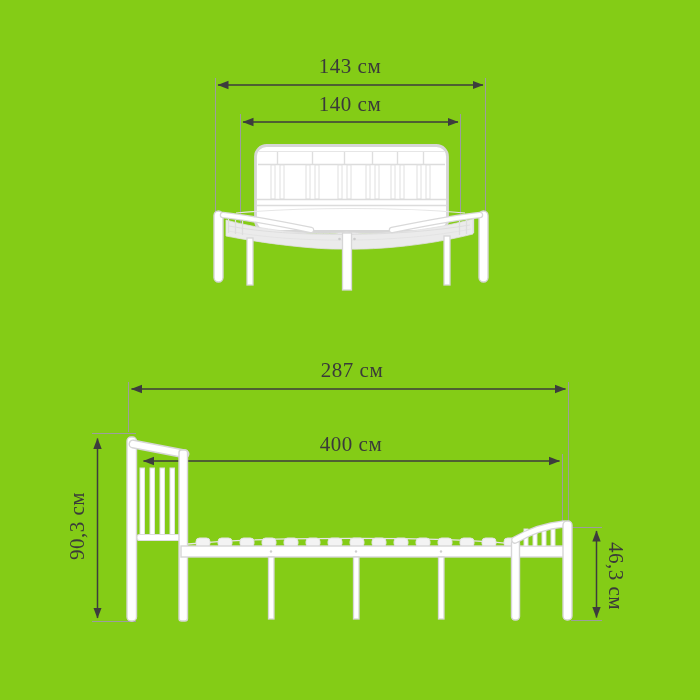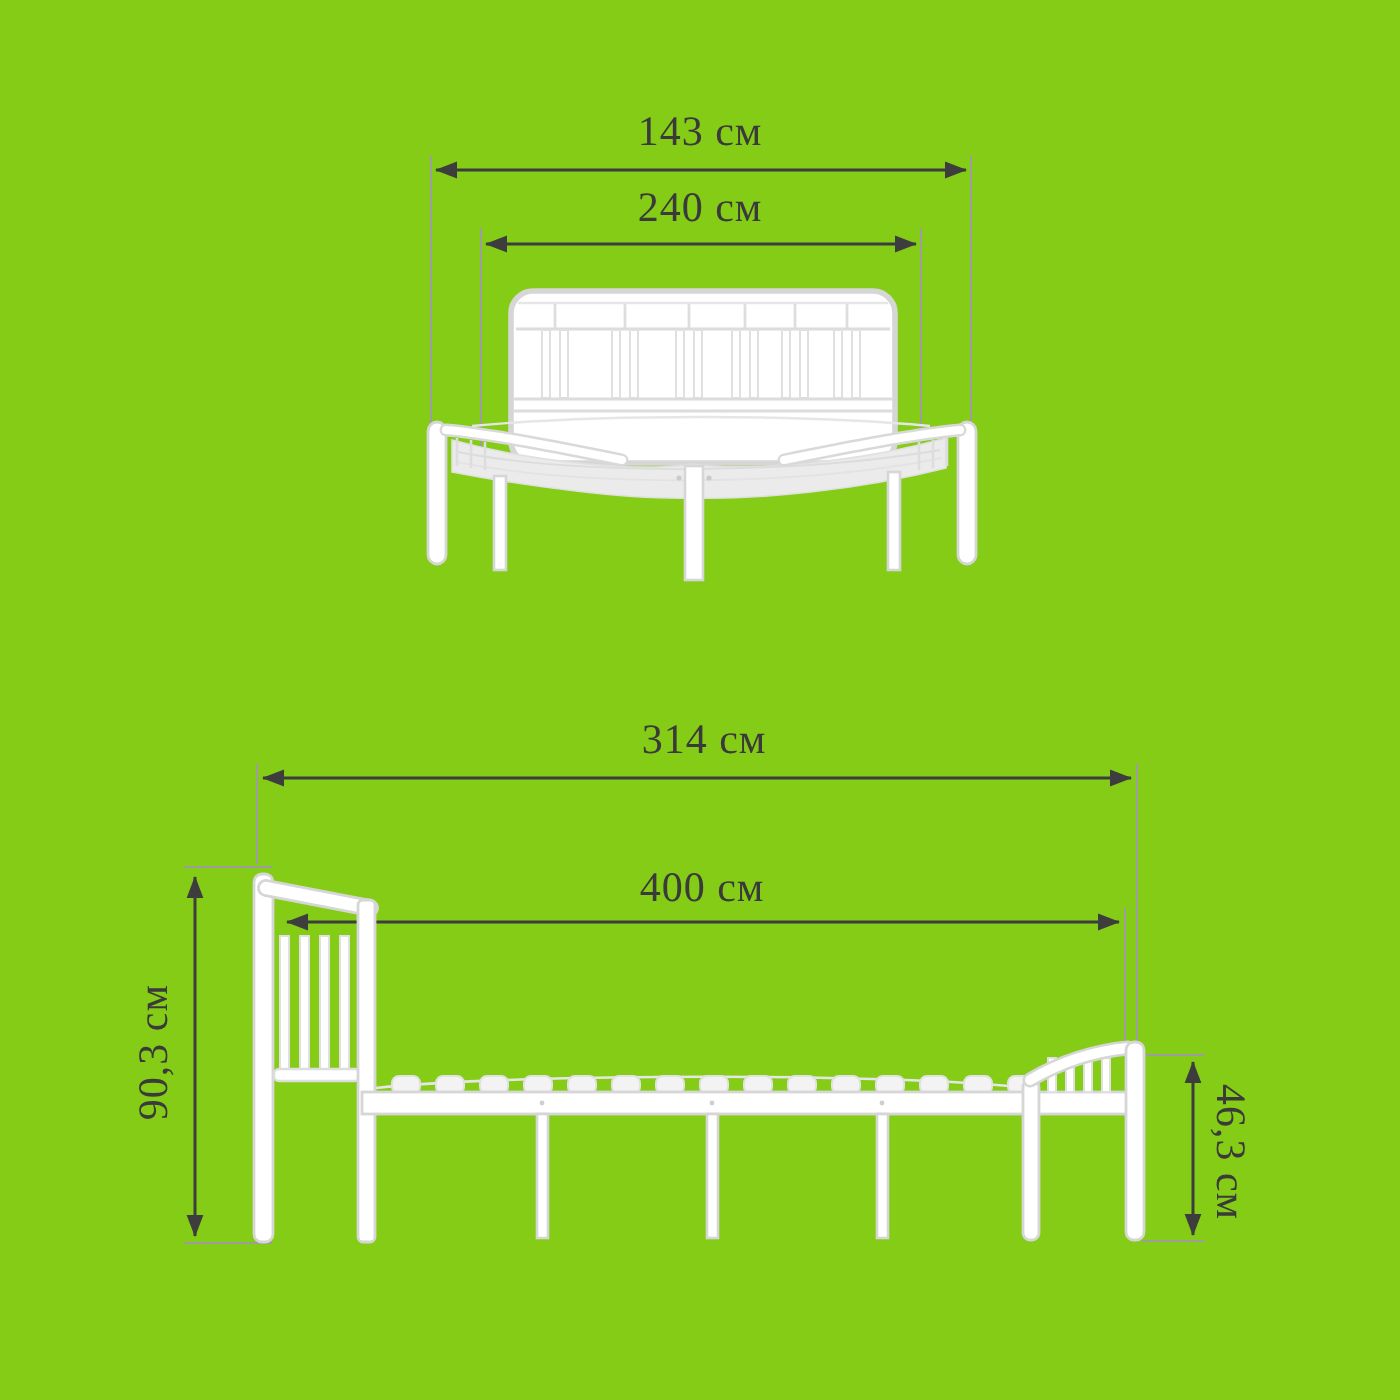--- a/index.html
+++ b/index.html
@@ -182,22 +182,22 @@
         </g>
         <path d="M515 540 C 532 530, 548 525.5, 564 524" stroke="#d6d6d6" stroke-width="7.5" fill="none" stroke-linecap="round"></path>
         <path d="M515 540 C 532 530, 548 525.5, 564 524" stroke="#ffffff" stroke-width="5" fill="none" stroke-linecap="round"></path>
         <rect x="563" y="521" width="9" height="99" rx="4" fill="#ffffff" stroke="#d6d6d6" stroke-width="1.4"></rect>
       </g>
     </g>
   </svg>
 
   <div class="dim-label" style="left:350px;top:66px">143 см</div>
 
-  <div class="dim-label" style="left:350px;top:104px">240 см</div>
-
-  <div class="dim-label" style="left:352px;top:370px">314 см</div>
+  <div class="dim-label" style="left:350px;top:104px">140 см</div>
+
+  <div class="dim-label" style="left:352px;top:370px">287 см</div>
 
   <div class="dim-label" style="left:351px;top:444px">400 см</div>
 
   <div class="dim-label rot-ccw" style="left:77px;top:526px">90,3 см</div>
 
   <div class="dim-label rot-cw" style="left:615px;top:576px">46,3 см</div>
 </div>
 
 </body></html>

